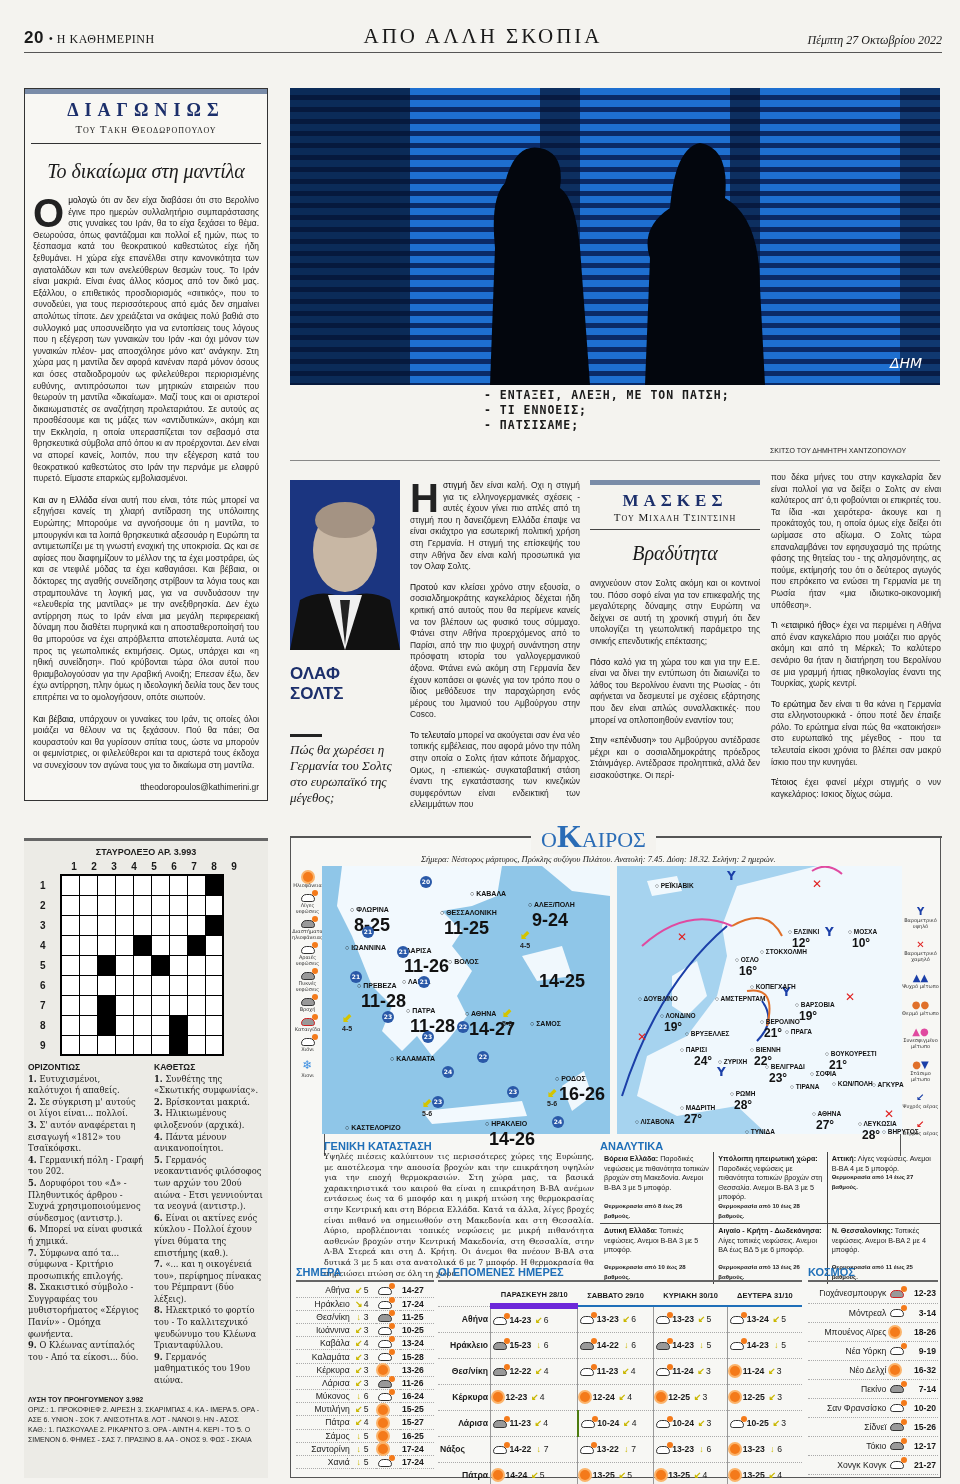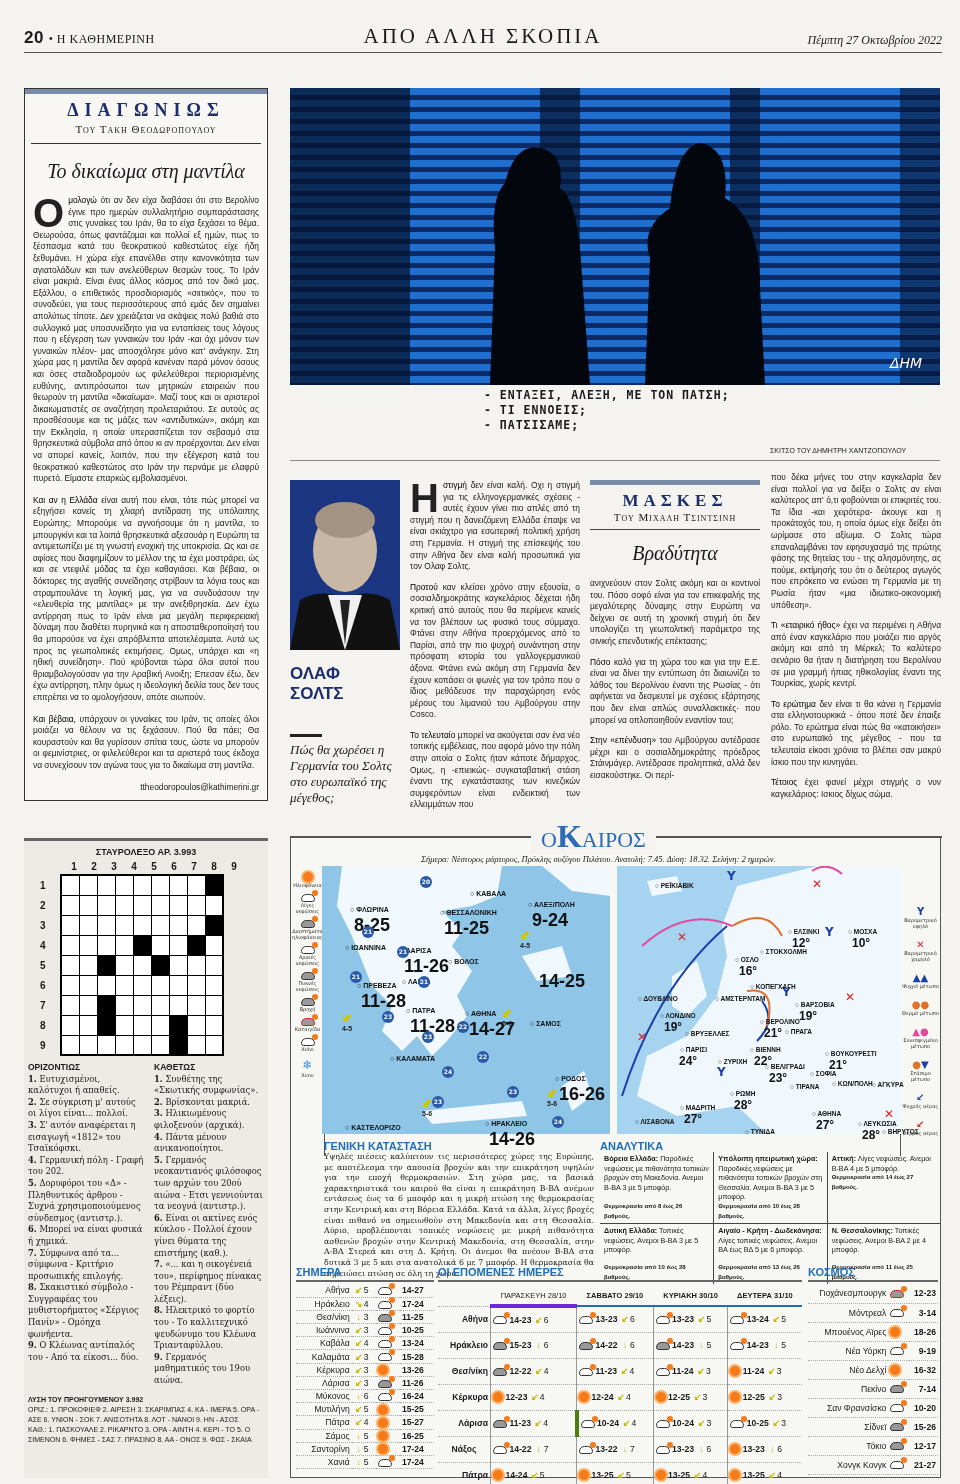--- a/index.html
+++ b/index.html
@@ -437,21 +437,21 @@
       <div class="mlabel" style="left:98px;top:129px;font-size:6.5px">○ ΑΜΣΤΕΡΝΤΑΜ</div>
       <div class="mlabel" style="left:178px;top:135px;font-size:6.5px">○ ΒΑΡΣΟΒΙΑ</div>
       <div class="mtemp" style="left:182px;top:143px;font-size:12px">19°</div>
       <div class="mlabel" style="left:43px;top:146px;font-size:6.5px">○ ΛΟΝΔΙΝΟ</div>
       <div class="mtemp" style="left:47px;top:154px;font-size:12px">19°</div>
       <div class="mlabel" style="left:143px;top:152px;font-size:6.5px">○ ΒΕΡΟΛΙΝΟ</div>
       <div class="mtemp" style="left:147px;top:160px;font-size:12px">21°</div>
       <div class="mlabel" style="left:168px;top:162px;font-size:6.5px">○ ΠΡΑΓΑ</div>
       <div class="mlabel" style="left:68px;top:164px;font-size:6.5px">○ ΒΡΥΞΕΛΛΕΣ</div>
       <div class="mlabel" style="left:63px;top:180px;font-size:6.5px">○ ΠΑΡΙΣΙ</div>
-      <div class="mtemp" style="left:62px;top:188px;font-size:12px">24°</div>
+      <div class="mtemp" style="left:77px;top:188px;font-size:12px">24°</div>
       <div class="mlabel" style="left:133px;top:180px;font-size:6.5px">○ ΒΙΕΝΝΗ</div>
       <div class="mtemp" style="left:137px;top:188px;font-size:12px">22°</div>
       <div class="mlabel" style="left:101px;top:192px;font-size:6.5px">○ ΖΥΡΙΧΗ</div>
       <div class="mlabel" style="left:148px;top:197px;font-size:6.5px">○ ΒΕΛΙΓΡΑΔΙ</div>
       <div class="mtemp" style="left:152px;top:205px;font-size:12px">23°</div>
       <div class="mlabel" style="left:208px;top:184px;font-size:6.5px">○ ΒΟΥΚΟΥΡΕΣΤΙ</div>
       <div class="mtemp" style="left:212px;top:192px;font-size:12px">21°</div>
       <div class="mlabel" style="left:193px;top:204px;font-size:6.5px">○ ΣΟΦΙΑ</div>
       <div class="mlabel" style="left:173px;top:217px;font-size:6.5px">○ ΤΙΡΑΝΑ</div>
       <div class="mlabel" style="left:215px;top:214px;font-size:6.5px">○ ΚΩΝ/ΠΟΛΗ</div>
@@ -595,21 +595,21 @@
       </tbody>
     </table>
 </div>
 
 <div class="abs" style="left:438px;top:1266px;width:364px">
   <div class="wx-hd" style="border-bottom:2px solid #666;padding-bottom:2px">ΟΙ ΕΠΟΜΕΝΕΣ ΗΜΕΡΕΣ</div>
   <table class="wtbl" id="next-tbl" style="border-collapse:collapse;width:100%;margin-top:4px">
       <tbody>
         <tr>
           <td></td>
-          <td style="text-align:center;font-weight:normal;font-size:7.5px;border-bottom:4px solid #6d28d9;height:20px">ΠΑΡΑΣΚΕΥΗ 28/10</td>
+          <td style="text-align:center;font-weight:bold;font-size:7.5px;border-bottom:6px solid #6d28d9;height:20px">ΠΑΡΑΣΚΕΥΗ 28/10</td>
           <td style="text-align:center;font-weight:bold;font-size:7.5px;border-bottom:2px solid #1f6fb8;height:20px">ΣΑΒΒΑΤΟ 29/10</td>
           <td style="text-align:center;font-weight:bold;font-size:7.5px;border-bottom:2px solid #1f6fb8;height:20px">ΚΥΡΙΑΚΗ 30/10</td>
           <td style="text-align:center;font-weight:bold;font-size:7.5px;border-bottom:2px solid #1f6fb8;height:20px">ΔΕΥΤΕΡΑ 31/10</td>
         </tr>
         <tr style="height:26px">
           <td style="text-align:right;font-weight:bold;height:26px">Αθήνα</td>
           <td style="border-left:1px solid #999;height:26px"><span class="cloud sunny"></span> <b>14-23</b> <span class="arr">↙</span>6</td>
           <td style="border-left:1px solid #999;height:26px"><span class="cloud sunny"></span> <b>13-23</b> <span class="arr">↙</span>6</td>
           <td style="border-left:1px solid #999;height:26px"><span class="cloud sunny"></span> <b>13-23</b> <span class="arr">↙</span>5</td>
           <td style="border-left:1px solid #999;height:26px"><span class="cloud sunny"></span> <b>13-24</b> <span class="arr">↙</span>5</td>
@@ -631,26 +631,26 @@
         <tr style="height:26px">
           <td style="text-align:right;font-weight:bold;height:26px">Κέρκυρα</td>
           <td style="border-left:1px solid #999;height:26px"><span class="sun"></span> <b>12-23</b> <span class="arr">↙</span>4</td>
           <td style="border-left:1px solid #999;height:26px"><span class="sun"></span> <b>12-24</b> <span class="arr">↙</span>4</td>
           <td style="border-left:1px solid #999;height:26px"><span class="sun"></span> <b>12-25</b> <span class="arr">↙</span>3</td>
           <td style="border-left:1px solid #999;height:26px"><span class="sun"></span> <b>12-25</b> <span class="arr">↙</span>3</td>
         </tr>
         <tr style="height:26px">
           <td style="text-align:right;font-weight:bold;height:26px">Λάρισα</td>
           <td style="border-left:1px solid #999;height:26px"><span class="cloud grey sunny"></span> <b>11-23</b> <span class="arr">↙</span>4</td>
-          <td style="border-left:4px solid #4d7c0f;height:26px"><span class="cloud sunny"></span> <b>10-24</b> <span class="arr">↙</span>4</td>
+          <td style="border-left:2px solid #4d7c0f;height:26px"><span class="cloud sunny"></span> <b>10-24</b> <span class="arr">↙</span>4</td>
           <td style="border-left:1px solid #999;height:26px"><span class="cloud sunny"></span> <b>10-24</b> <span class="arr">↙</span>3</td>
           <td style="border-left:1px solid #999;height:26px"><span class="cloud sunny"></span> <b>10-25</b> <span class="arr">↙</span>3</td>
         </tr>
         <tr style="height:26px">
-          <td style="text-align:center;font-weight:bold;height:26px">Νάξος</td>
+          <td style="text-align:left;font-weight:bold;height:26px">Νάξος</td>
           <td style="border-left:1px solid #999;height:26px"><span class="cloud sunny"></span> <b>14-22</b> <span class="arr">↓</span>7</td>
           <td style="border-left:1px solid #999;height:26px"><span class="cloud sunny"></span> <b>13-22</b> <span class="arr">↓</span>7</td>
           <td style="border-left:1px solid #999;height:26px"><span class="cloud sunny"></span> <b>13-23</b> <span class="arr">↓</span>6</td>
           <td style="border-left:1px solid #999;height:26px"><span class="sun"></span> <b>13-23</b> <span class="arr">↓</span>6</td>
         </tr>
         <tr style="height:26px">
           <td style="text-align:right;font-weight:bold;height:26px">Πάτρα</td>
           <td style="border-left:1px solid #999;height:26px"><span class="sun"></span> <b>14-24</b> <span class="arr">↙</span>5</td>
           <td style="border-left:1px solid #999;height:26px"><span class="sun"></span> <b>13-25</b> <span class="arr">↙</span>5</td>
           <td style="border-left:1px solid #999;height:26px"><span class="sun"></span> <b>13-25</b> <span class="arr">↙</span>4</td>

